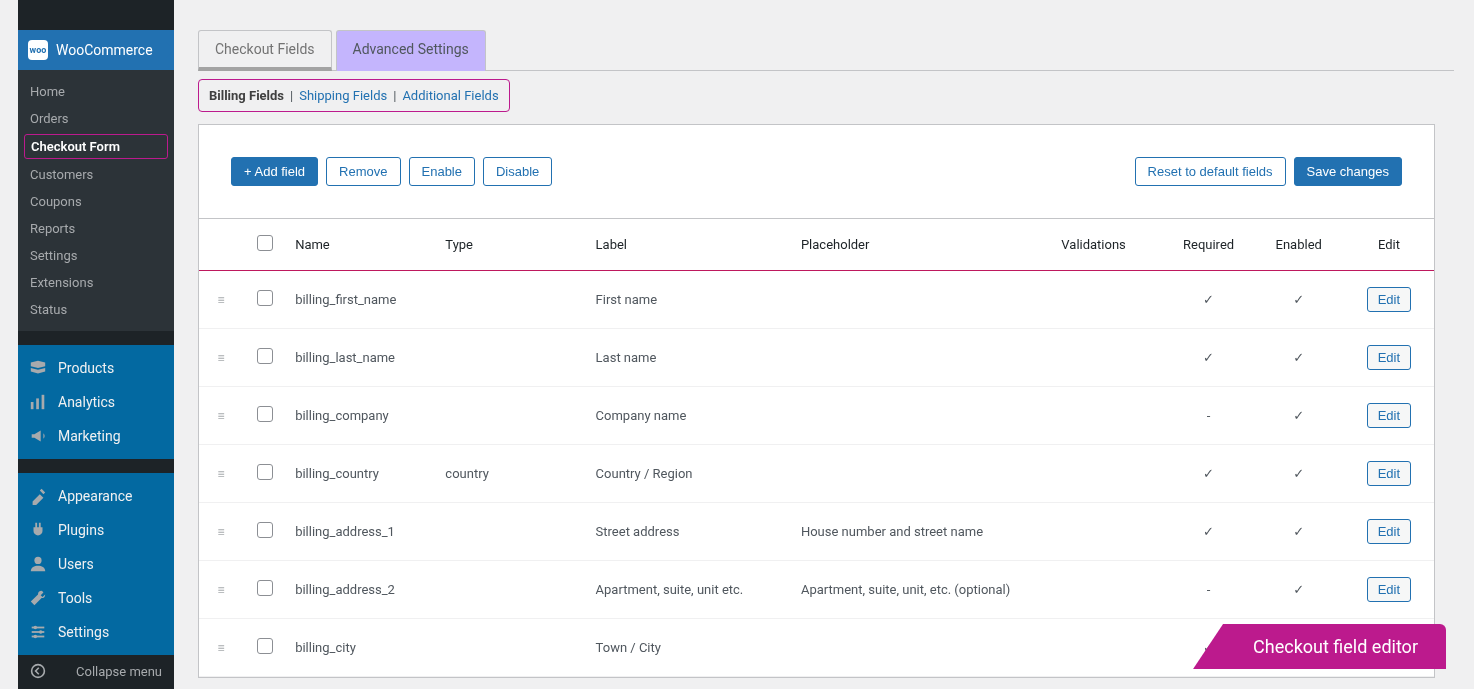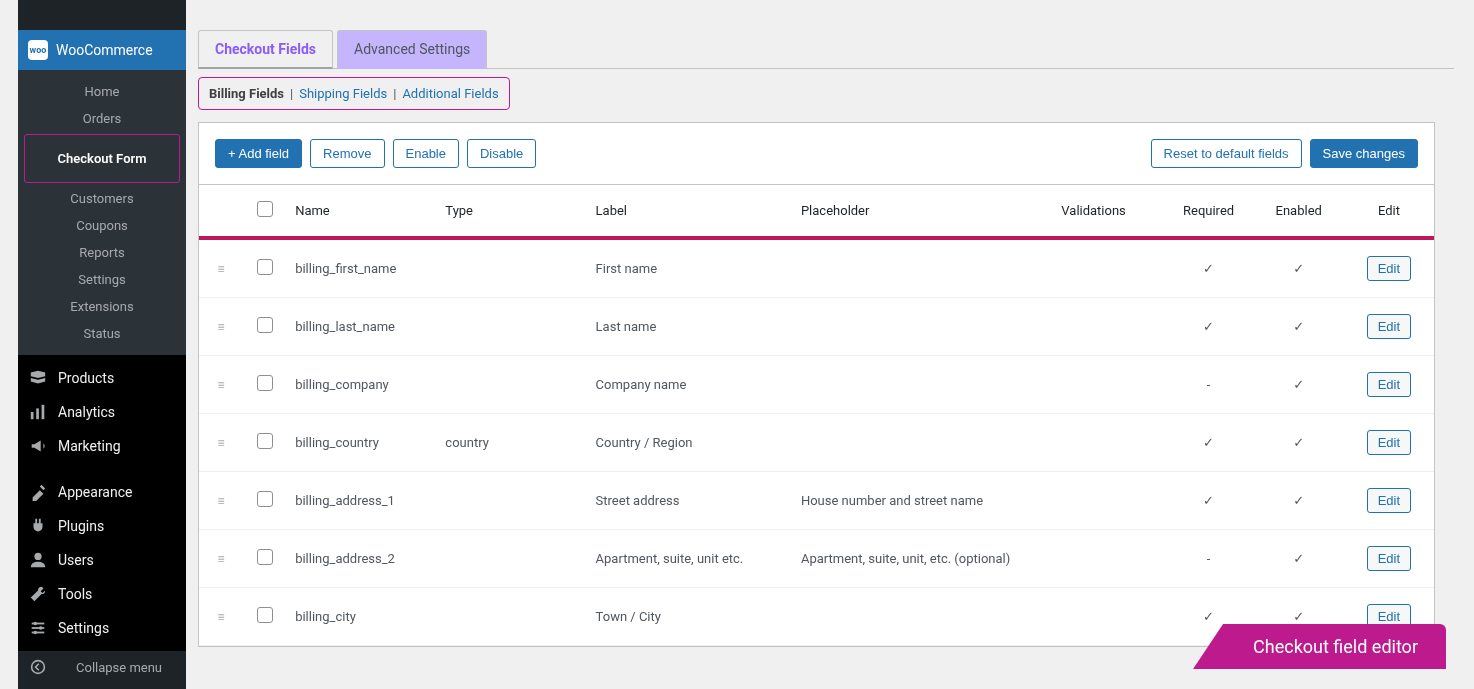--- a/index.html
+++ b/index.html
@@ -12,21 +12,21 @@
     height: 689px;
     overflow: hidden;
     position: relative;
   }
 
   
   .sidebar {
     position: absolute;
     left: 18px;
     top: 0;
-    width: 168px;
+    width: 156px;
     height: 100%;
     background: #1d2327;
     color: #f0f0f1;
   }
   .sidebar-spacer-top {
     height: 30px;
     background: #1d2327;
   }
   .wc-header {
     background: #2271b1;
@@ -49,39 +49,39 @@
     border-left-color: #2271b1;
   }
   .wc-icon {
     width: 20px; height: 20px; background: #fff; border-radius: 4px;
     display: flex; align-items: center; justify-content: center;
     color: #2271b1; font-size: 9px; font-weight: bold;
   }
   .submenu {
     background: #2c3338;
     padding: 8px 0;
-    text-align: center;
   }
   .submenu-item {
     padding: 6px 12px;
     color: #a7aaad;
     font-size: 13px;
     cursor: pointer;
   }
   .submenu-item.active {
     color: #fff;
     font-weight: 600;
     border: 1px solid #bc1a8d;
     border-radius: 3px;
     margin: 2px 6px;
-    padding: 16px 6px;
+    padding: 4px 6px;
   }
   .menu-section {
-    background: #000000;
+    background: #0369a1;
     padding: 6px 0;
+    margin-top: 14px;
   }
   .menu-item {
     padding: 8px 10px;
     color: #f0f0f1;
     font-size: 14px;
     display: flex;
     align-items: center;
     gap: 10px;
     cursor: pointer;
   }
@@ -121,23 +121,23 @@
     border-bottom: none;
     margin-right: 4px;
     margin-bottom: -1px;
     color: #50575e;
     font-size: 14px;
     cursor: pointer;
     border-radius: 3px 3px 0 0;
   }
   .tab.active {
     background: #f0f0f1;
-    color: #8b5cf6;
-    font-weight: 700;
-    border-bottom: 2px solid #a3a3a3;
+    color: #737373;
+    font-weight: 400;
+    border-bottom: 4px solid #a3a3a3;
   }
   .subtabs {
     margin-top: 8px;
     padding: 8px 10px;
     border: 1px solid #bc1a8d;
     border-radius: 4px;
     display: inline-flex;
     align-items: center;
     gap: 6px;
     font-size: 13px;
@@ -146,21 +146,21 @@
   .subtab-link { color: #2271b1; cursor: pointer; }
   .pipe { color: #50575e; }
 
   .panel {
     margin-top: 12px;
     background: #fff;
     border: 1px solid #c3c4c7;
     width: 1237px;
   }
   .toolbar {
-    padding: 16px;
+    padding: 32px;
     display: flex;
     align-items: center;
     gap: 8px;
     border-bottom: 1px solid #c3c4c7;
   }
   .toolbar .spacer { flex: 1; }
   .btn {
     padding: 6px 12px;
     border-radius: 3px;
     font-size: 13px;
@@ -184,21 +184,21 @@
     table-layout: fixed;
   }
   th, td {
     text-align: left;
     font-size: 13px;
     padding: 16px 8px;
     vertical-align: middle;
   }
   th {
     font-weight: 400;
-    border-bottom: 4px solid #be185d;
+    border-bottom: 1px solid #be185d;
     color: #1d2327;
   }
   tbody tr { border-bottom: 1px solid #f0f0f1; }
   tbody td { color: #50575e; }
   .col-drag { width: 44px; text-align: center; }
   .col-cb   { width: 44px; text-align: center; }
   .col-name { width: 150px; }
   .col-type { width: 150px; }
   .col-label{ width: 205px; }
   .col-ph   { width: 260px; }

